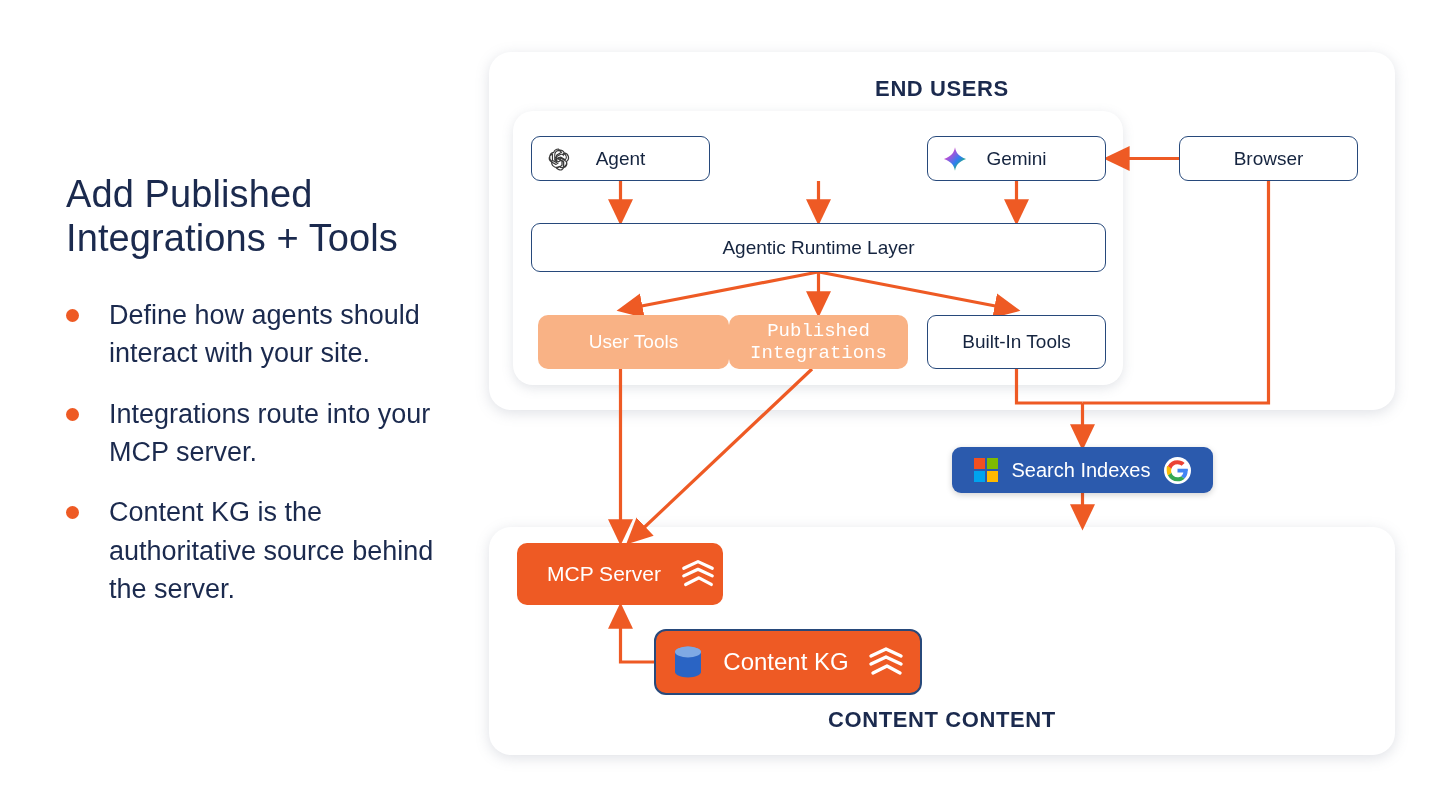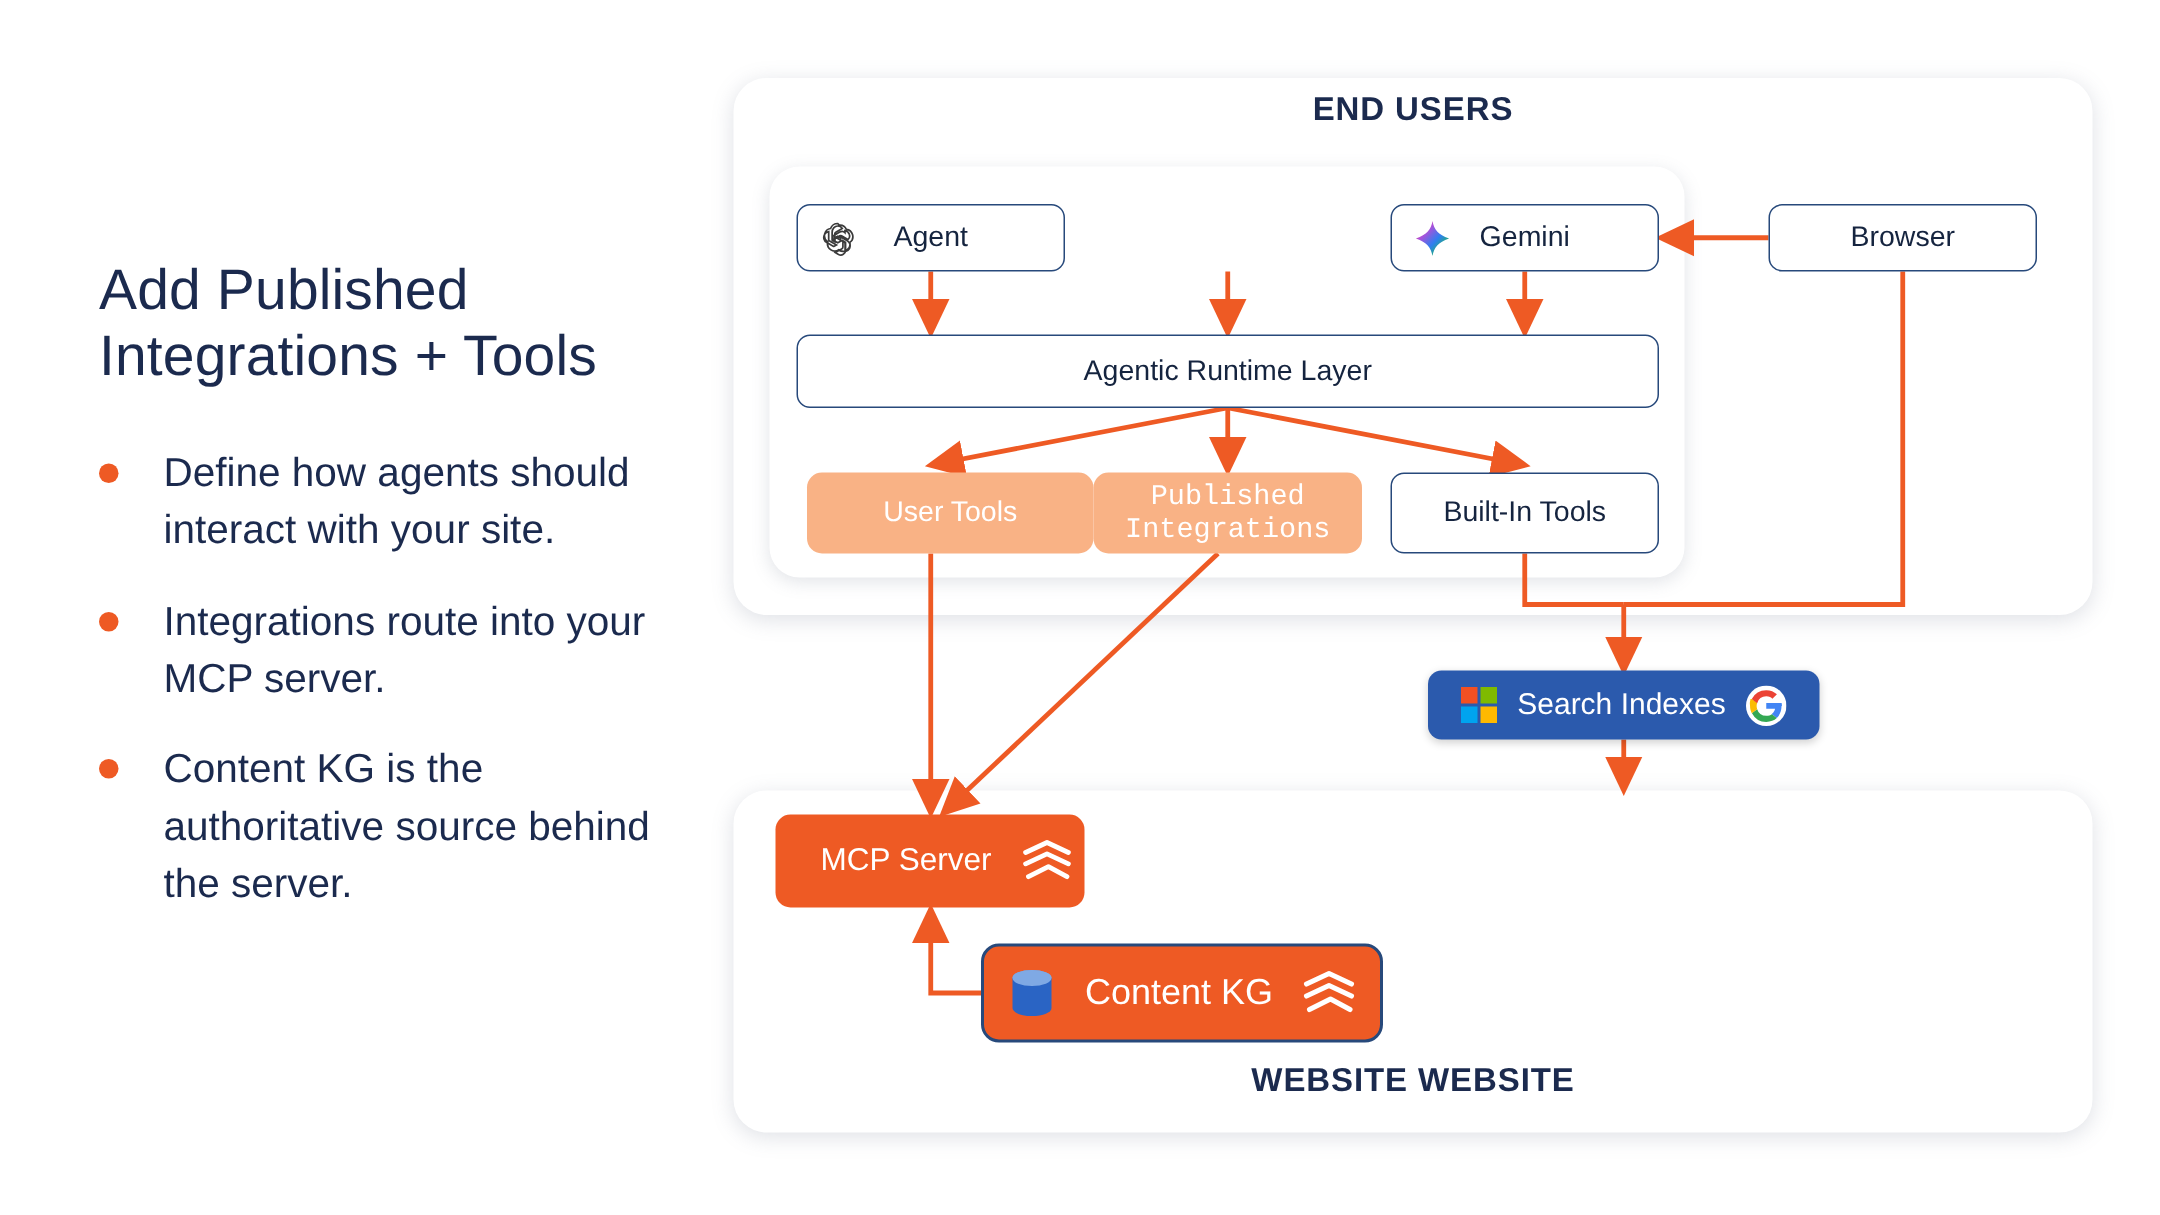--- a/index.html
+++ b/index.html
@@ -30,21 +30,21 @@
     position: absolute; background: #ffffff; border-radius: 22px;
     box-shadow: 0 3px 14px rgba(110,120,140,.22);
   }
   #panel-endusers { left: 489px; top: 52px; width: 906px; height: 358px; }
   #panel-website  { left: 489px; top: 527px; width: 906px; height: 228px; }
 
   .panel-title {
     position: absolute; width: 100%; text-align: center;
     font-size: 22px; font-weight: bold; color: #1b2a4e; letter-spacing: .6px;
   }
-  #title-endusers { top: 8px; }
+  #title-endusers { top: 24px; }
   #title-website  { top: 180px; }
 
   .inner-card {
     position: absolute; left: 513px; top: 111px; width: 610px; height: 274px;
     background: #ffffff; border-radius: 20px;
     box-shadow: 0 3px 12px rgba(110,120,140,.20);
   }
 
   
   .node {
@@ -117,21 +117,21 @@
         <span class="bullet-text">Content KG is the authoritative source behind the server.</span>
       </li>
     </ul>
   </div>
 
   <div class="panel" id="panel-endusers">
     <div class="panel-title" id="title-endusers">END USERS</div>
   </div>
 
   <div class="panel" id="panel-website">
-    <div class="panel-title" id="title-website">WEBSITE WEBSITE</div>
+    <div class="panel-title" id="title-website">CONTENT CONTENT</div>
   </div>
 
   <div class="inner-card"></div>
 
   <svg id="wires">
     <defs>
       <marker id="ar" markerWidth="9" markerHeight="9" refX="5.2" refY="4.5" orient="auto">
         <path d="M0,0.6 L8.2,4.5 L0,8.4 Z" fill="#ee5a24"></path>
       </marker>
     </defs>

